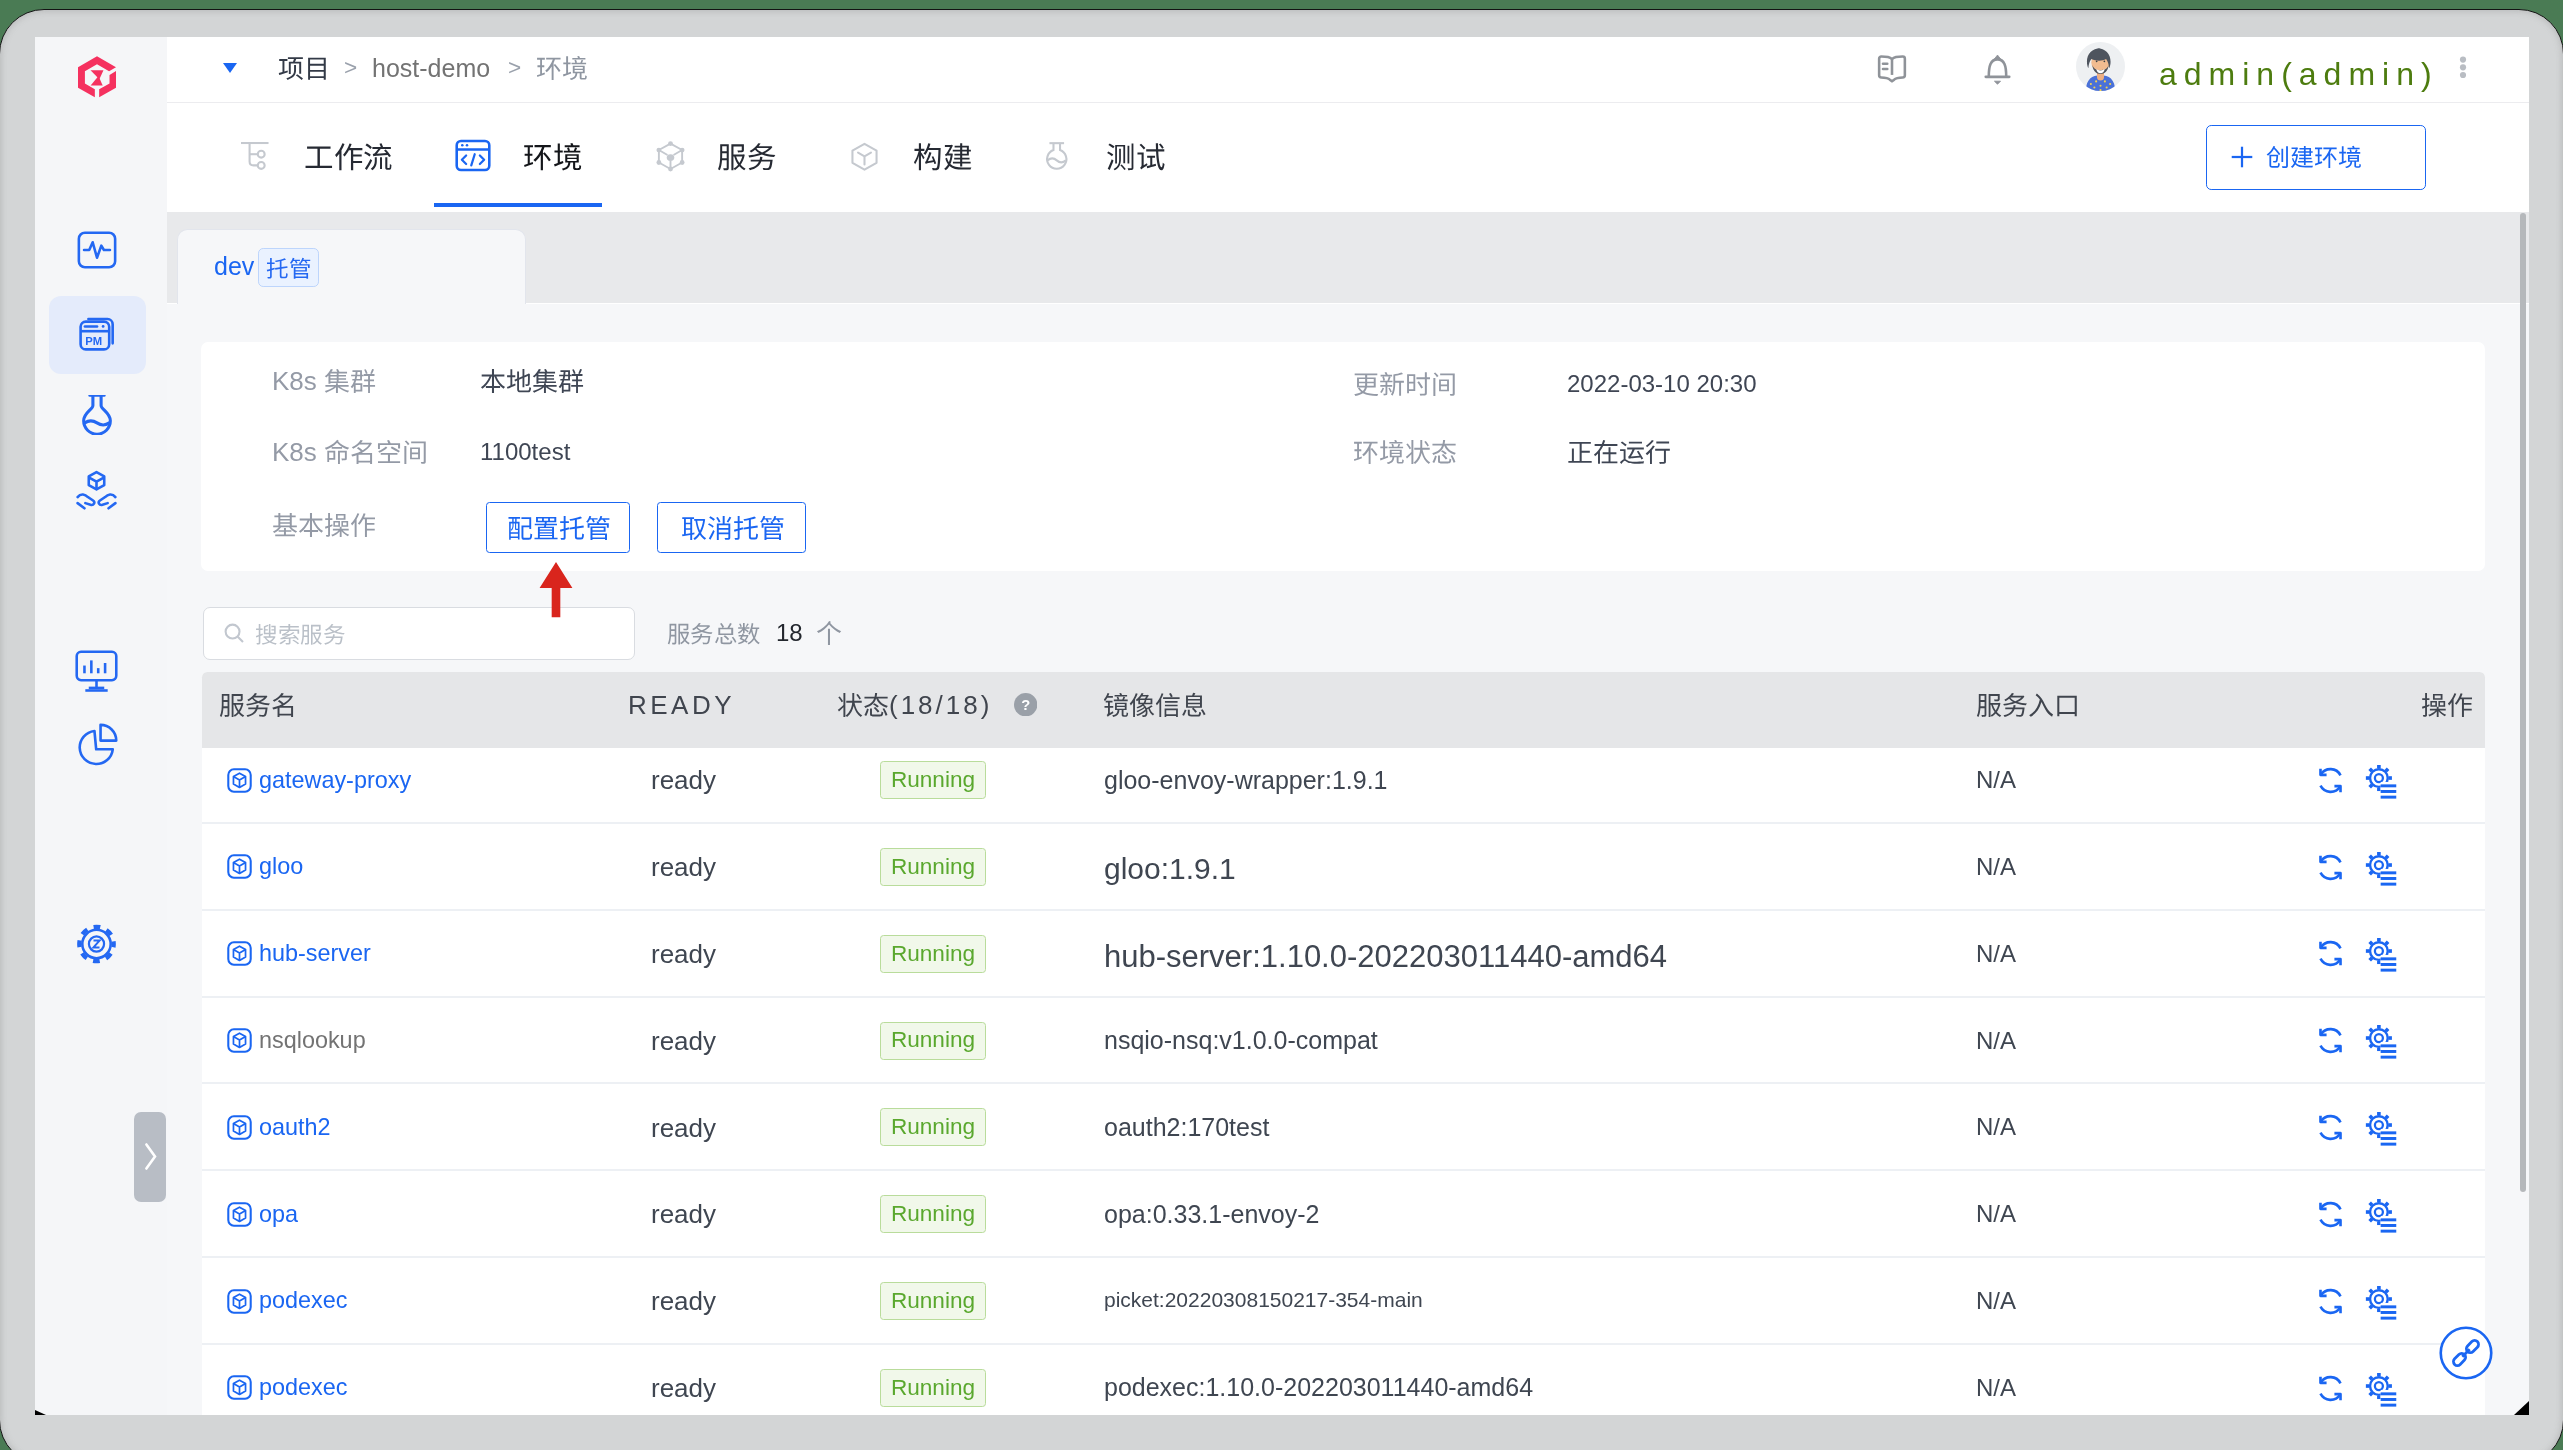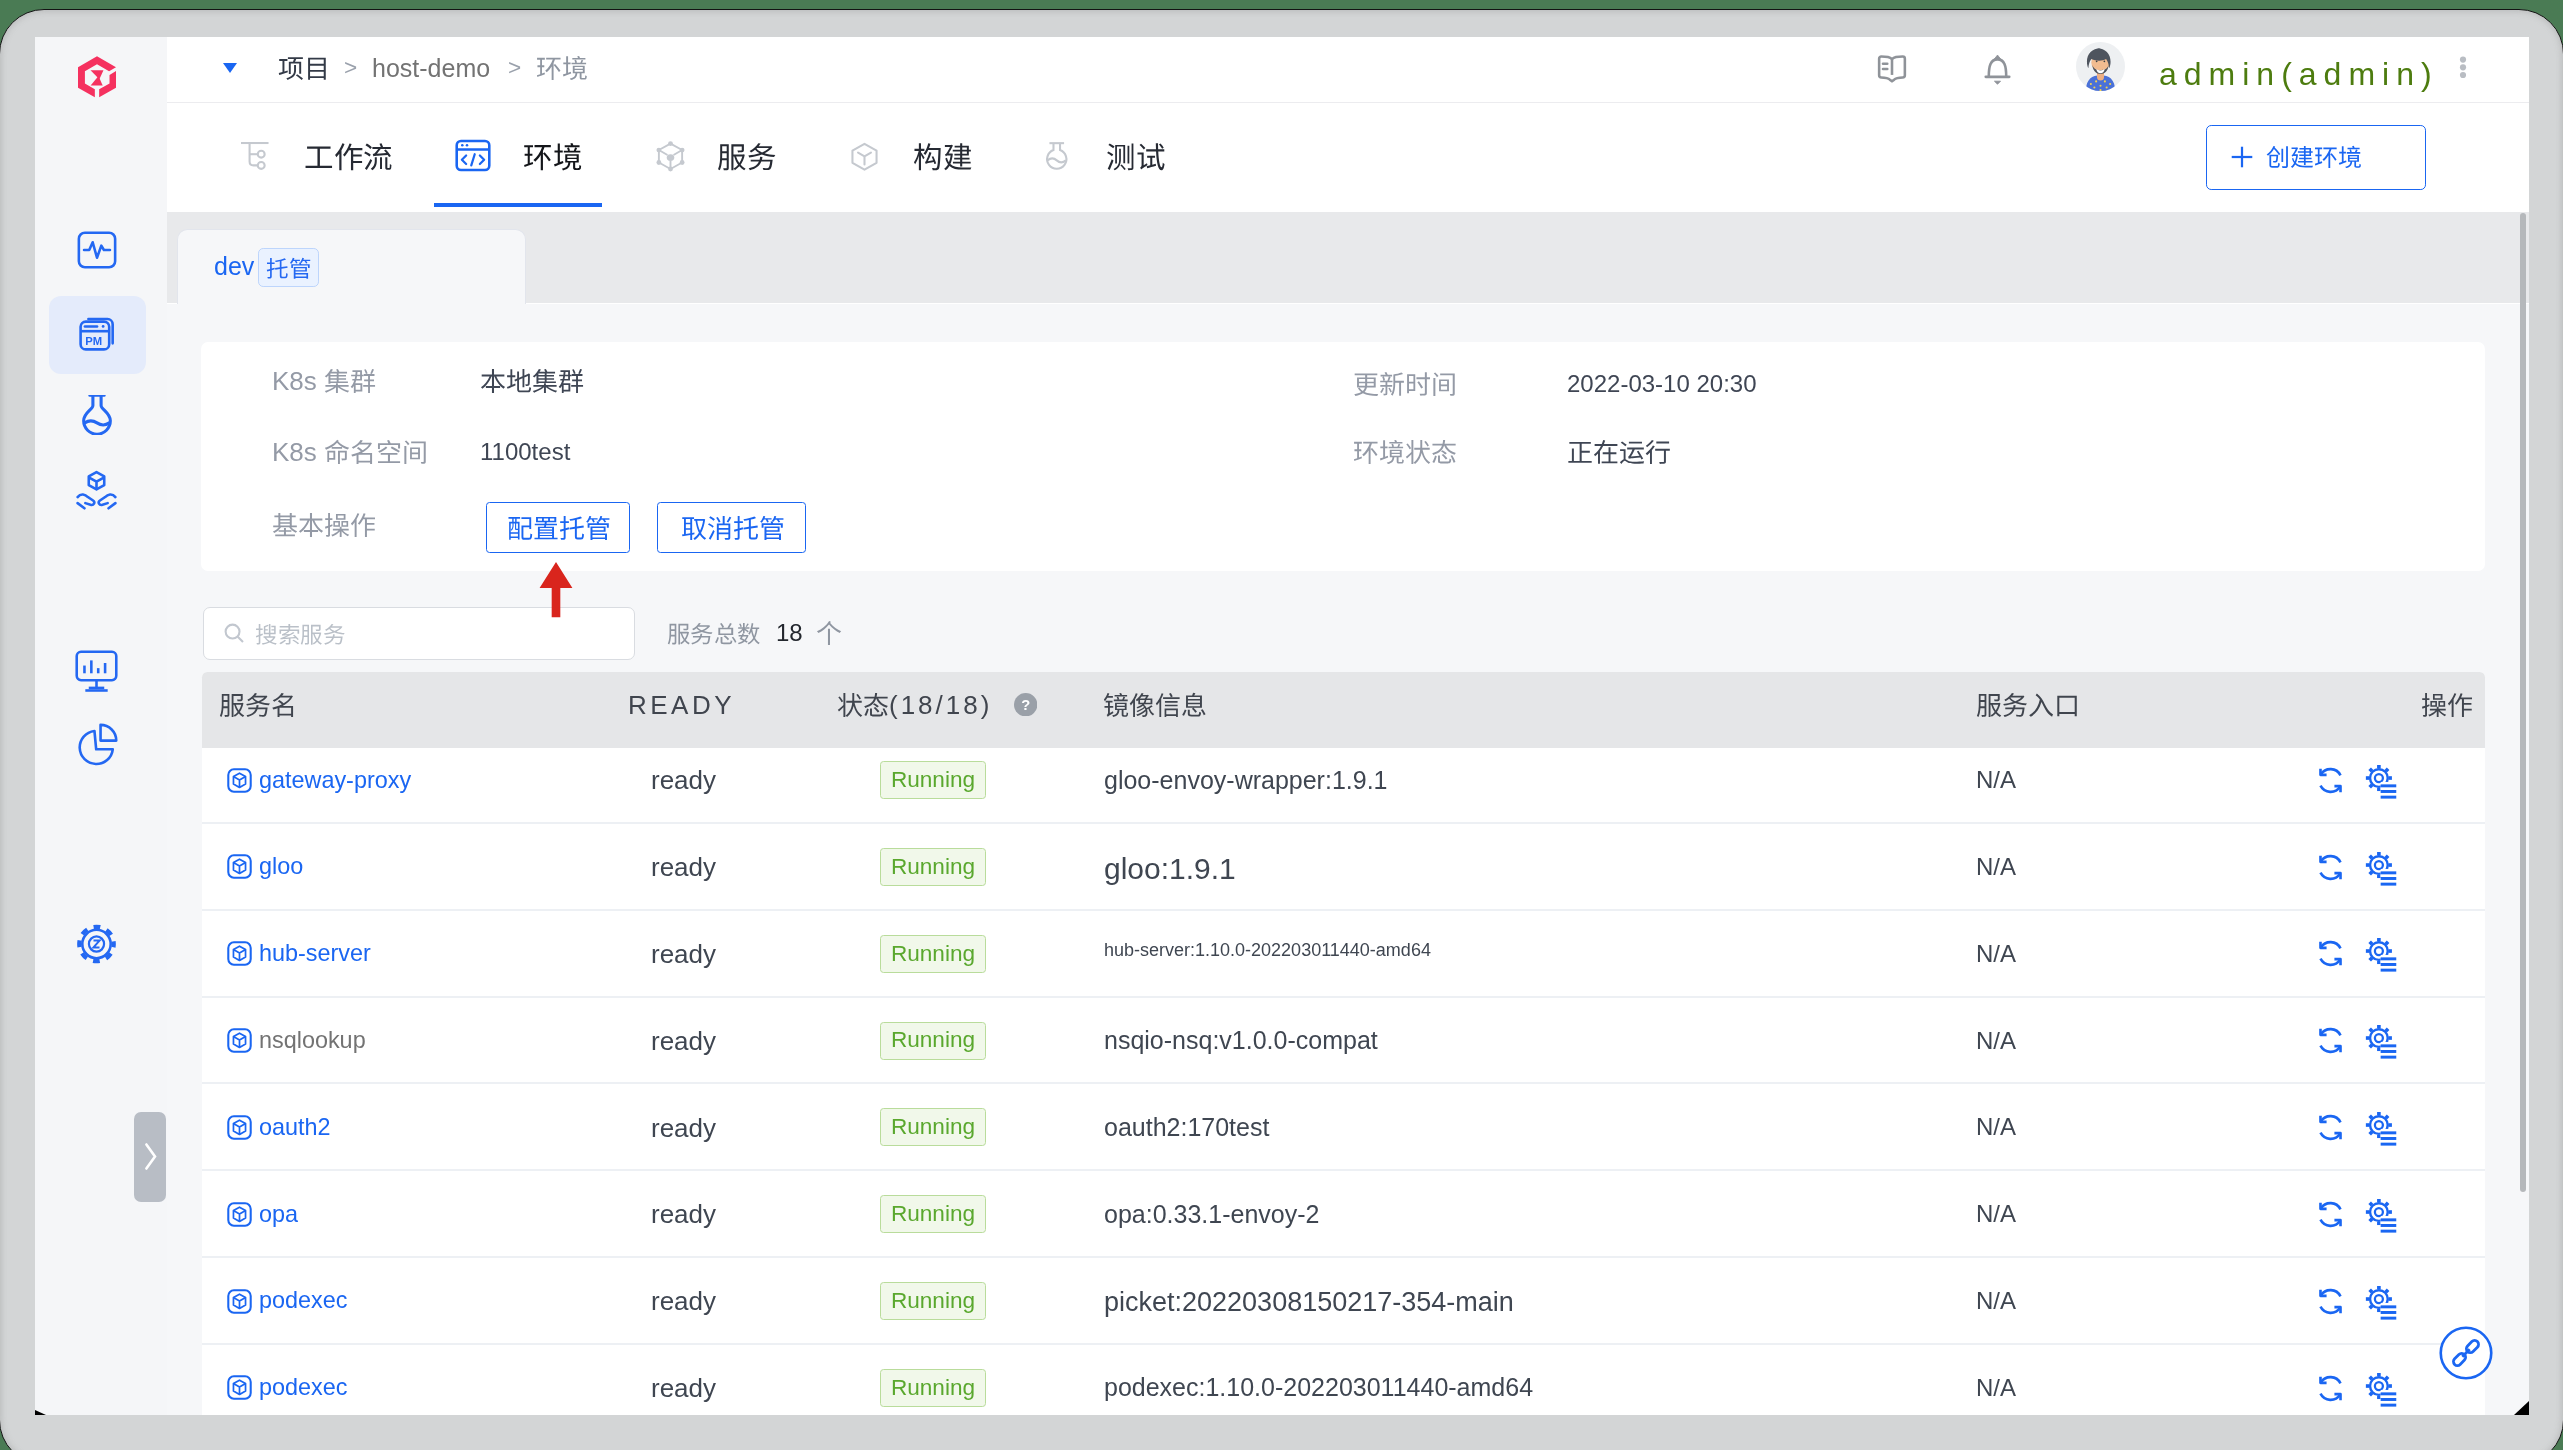--- a/index.html
+++ b/index.html
@@ -666,21 +666,21 @@
 <div class="t" style="left:224px;top:905px;font-size:23.4px;color:#1a66f2;font-weight:400;letter-spacing:0;">
       <span>hub-server</span>
     </div>
 <div class="t" style="left:616px;top:904px;font-size:26px;color:#3f4651;font-weight:400;letter-spacing:0;">
       <span>ready</span>
     </div>
 <div class="abs" style="left:845px;top:898px;width:106px;height:38px;background:#f1f8ea;border:0.9px solid #b9dc9b;border-radius:3.5px;"></div>
 <div class="t" style="left:845px;top:906px;width:106px;justify-content:center;font-size:22.6px;color:#5aa82e;">
       <span>Running</span>
     </div>
-<div class="t" style="left:1069px;top:904px;font-size:18px;color:#3f4651;font-weight:400;letter-spacing:0;">
+<div class="t" style="left:1069px;top:904px;font-size:31px;color:#3f4651;font-weight:400;letter-spacing:0;">
       <span>hub-server:1.10.0-202203011440-amd64</span>
     </div>
 <div class="t" style="left:1941px;top:905px;font-size:24px;color:#3f4651;font-weight:400;letter-spacing:0;">
       <span>N/A</span>
     </div>
 <svg class="abs" style="left:2282px;top:903px" width="27" height="27" viewBox="0 0 31 31" fill="none" stroke="#1a66f2" stroke-width="3">
 <path d="M27,9.5 a13,13 0 0 0 -22.5,-1"></path>
 <polyline points="4,2 4,9 11,9" fill="none" stroke-linejoin="round"></polyline>
 <path d="M4,21.5 a13,13 0 0 0 22.5,1"></path>
 <polyline points="27,29 27,22 20,22" fill="none" stroke-linejoin="round"></polyline>
@@ -878,21 +878,21 @@
 <div class="t" style="left:224px;top:1252px;font-size:23.4px;color:#1a66f2;font-weight:400;letter-spacing:0;">
       <span>podexec</span>
     </div>
 <div class="t" style="left:616px;top:1251px;font-size:26px;color:#3f4651;font-weight:400;letter-spacing:0;">
       <span>ready</span>
     </div>
 <div class="abs" style="left:845px;top:1245px;width:106px;height:38px;background:#f1f8ea;border:0.9px solid #b9dc9b;border-radius:3.5px;"></div>
 <div class="t" style="left:845px;top:1253px;width:106px;justify-content:center;font-size:22.6px;color:#5aa82e;">
       <span>Running</span>
     </div>
-<div class="t" style="left:1069px;top:1252px;font-size:27px;color:#3f4651;font-weight:400;letter-spacing:0;">
+<div class="t" style="left:1069px;top:1252px;font-size:21px;color:#3f4651;font-weight:400;letter-spacing:0;">
       <span>picket:20220308150217-354-main</span>
     </div>
 <div class="t" style="left:1941px;top:1252px;font-size:24px;color:#3f4651;font-weight:400;letter-spacing:0;">
       <span>N/A</span>
     </div>
 <svg class="abs" style="left:2282px;top:1251px" width="27" height="27" viewBox="0 0 31 31" fill="none" stroke="#1a66f2" stroke-width="3">
 <path d="M27,9.5 a13,13 0 0 0 -22.5,-1"></path>
 <polyline points="4,2 4,9 11,9" fill="none" stroke-linejoin="round"></polyline>
 <path d="M4,21.5 a13,13 0 0 0 22.5,1"></path>
 <polyline points="27,29 27,22 20,22" fill="none" stroke-linejoin="round"></polyline>

